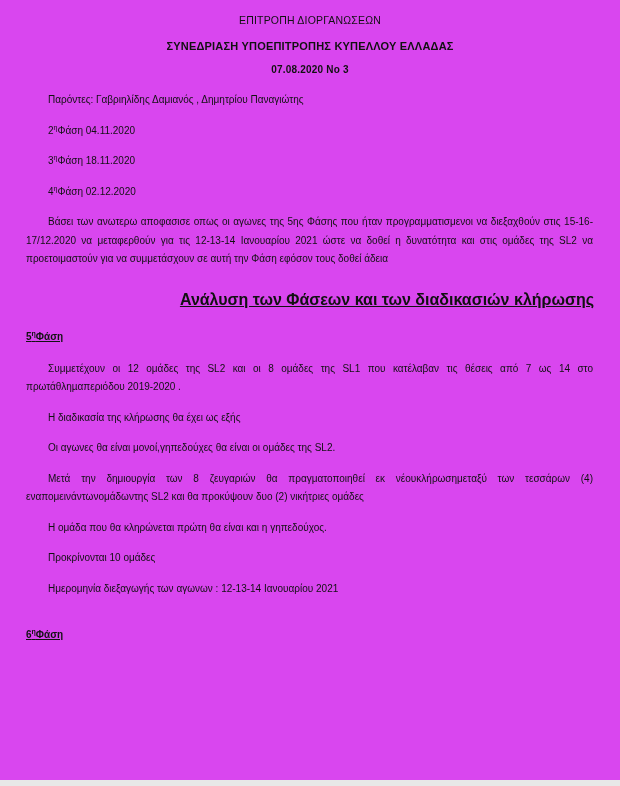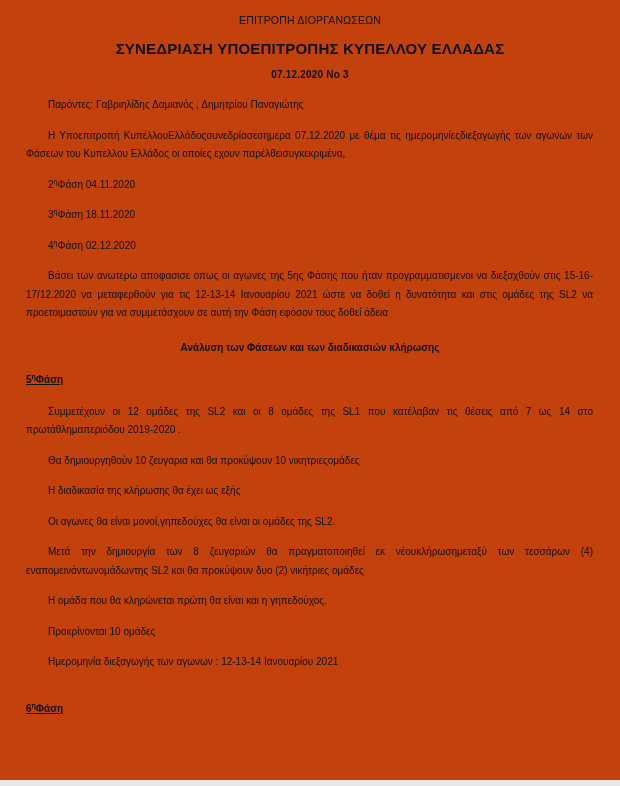--- a/index.html
+++ b/index.html
@@ -12,42 +12,42 @@
     height: 786px;
     font-family: "Liberation Serif", serif;
     color: #111111;
     overflow: hidden;
   }
   .page {
     position: relative;
     width: 620px;
     height: 786px;
     box-sizing: border-box;
-    background: #c2410c;
+    background: #d946ef;
     padding: 8px 26px 0 26px;
   }
   .page::after {
     content: "";
     position: absolute;
     left: 0; right: 0; bottom: 0;
     height: 6px;
     background: #e8e8e8;
   }
   .doc-head {
     text-align: center;
     font-family: "Liberation Sans", sans-serif;
   }
   .head-line1 {
     font-size: 10.5px;
     letter-spacing: 0.2px;
     margin-top: 6px;
     margin-bottom: 14px;
   }
   .head-line2 {
-    font-size: 15px;
+    font-size: 11px;
     font-weight: bold;
     letter-spacing: 0.2px;
     margin-bottom: 12px;
   }
   .head-line3 {
     font-size: 10px;
     font-weight: bold;
     letter-spacing: 0.2px;
     margin-bottom: 16px;
   }
@@ -59,24 +59,25 @@
   }
   p.para {
     margin: 0 1px 12px 0;
     text-align: justify;
     text-indent: 0;
   }
   p.para.indent {
     text-indent: 22px;
   }
   .center-underline {
-    text-align: center;
+    text-align: right;
     font-weight: bold;
+    text-decoration: underline;
     margin: 0 0 14px 0;
-    font-size: 10px;
+    font-size: 16px;
   }
   .section-title {
     font-weight: bold;
     text-decoration: underline;
     margin: 0 0 13px 0;
     font-size: 10px;
   }
   .underline {
   }
   sup {
@@ -91,28 +92,27 @@
   }
 </style>
 </head>
 <body>
 
 <div class="page">
 
   <div class="doc-head">
     <div class="head-line1">ΕΠΙΤΡΟΠΗ ΔΙΟΡΓΑΝΩΣΕΩΝ</div>
     <div class="head-line2">ΣΥΝΕΔΡΙΑΣΗ  ΥΠΟΕΠΙΤΡΟΠΗΣ ΚΥΠΕΛΛΟΥ ΕΛΛΑΔΑΣ</div>
-    <div class="head-line3">07.12.2020  Νο 3</div>
+    <div class="head-line3">07.08.2020  Νο 3</div>
   </div>
 
   <div class="body-block">
 
     <p class="para indent">Παρόντες: Γαβριηλίδης Δαμιανός , Δημητρίου Παναγιώτης</p>
 
-    <p class="para indent">Η  Υποεπιτροπή ΚυπέλλουΕλλάδοςσυνεδρίασεσημερα  07.12.2020  με  θέμα    τις ημερομηνίεςδιεξαγωγής των αγωνων των Φάσεων του Κυπελλου Ελλάδος  οι οποίες εχουν  παρέλθεισυγκεκριμένα,</p>
 
     <p class="para indent phase-line">
       <span>2</span><sup>η</sup><span>Φάση 04.11.2020</span>
     </p>
 
     <p class="para indent phase-line">
       <span>3</span><sup>η</sup><span>Φάση 18.11.2020</span>
     </p>
 
     <p class="para indent phase-line">
@@ -124,21 +124,20 @@
 
     <div class="gap-small"></div>
 
     <p class="center-underline">Ανάλυση των Φάσεων και των διαδικασιών κλήρωσης</p>
 
     <p class="section-title">
       <span>5</span><sup>η</sup><span>Φάση</span>
     </p>
 
     <p class="para indent">Συμμετέχουν οι 12 ομάδες της SL2 και οι 8 ομάδες της SL1  που κατέλαβαν  τις θέσεις από 7 ως 14 στο πρωτάθληµαπεριόδου 2019-2020 .</p>
-    <p class="para indent">Θα δημιουργηθούν 10 ζευγαρια και θα προκύψουν 10 νικητριεςομάδες</p>
     <p class="para indent">Η διαδικασία της κλήρωσης θα έχει  ως εξής</p>
     <p class="para indent">Οι αγωνες θα είναι μονοί,γηπεδούχες  θα είναι οι ομάδες  της SL2.</p>
     <p class="para indent">Μετά την δημιουργία  των 8  ζευγαριών θα πραγματοποιηθεί εκ νέουκλήρωσημεταξύ των τεσσάρων (4) εναπομεινάντωνομάδωντης SL2 και θα προκύψουν δυο (2) νικήτριες ομάδες</p>
     <p class="para indent">Η ομάδα που θα   κληρώνεται πρώτη  θα  είναι και η γηπεδούχος.</p>
     <p class="para indent underline">Προκρίνονται 10 ομάδες</p>
     <p class="para indent underline">Ημερομηνία διεξαγωγής των αγωνων : 12-13-14 Ιανουαρίου 2021</p>
 
     <div class="gap-large"></div>
 
     <p class="section-title">

